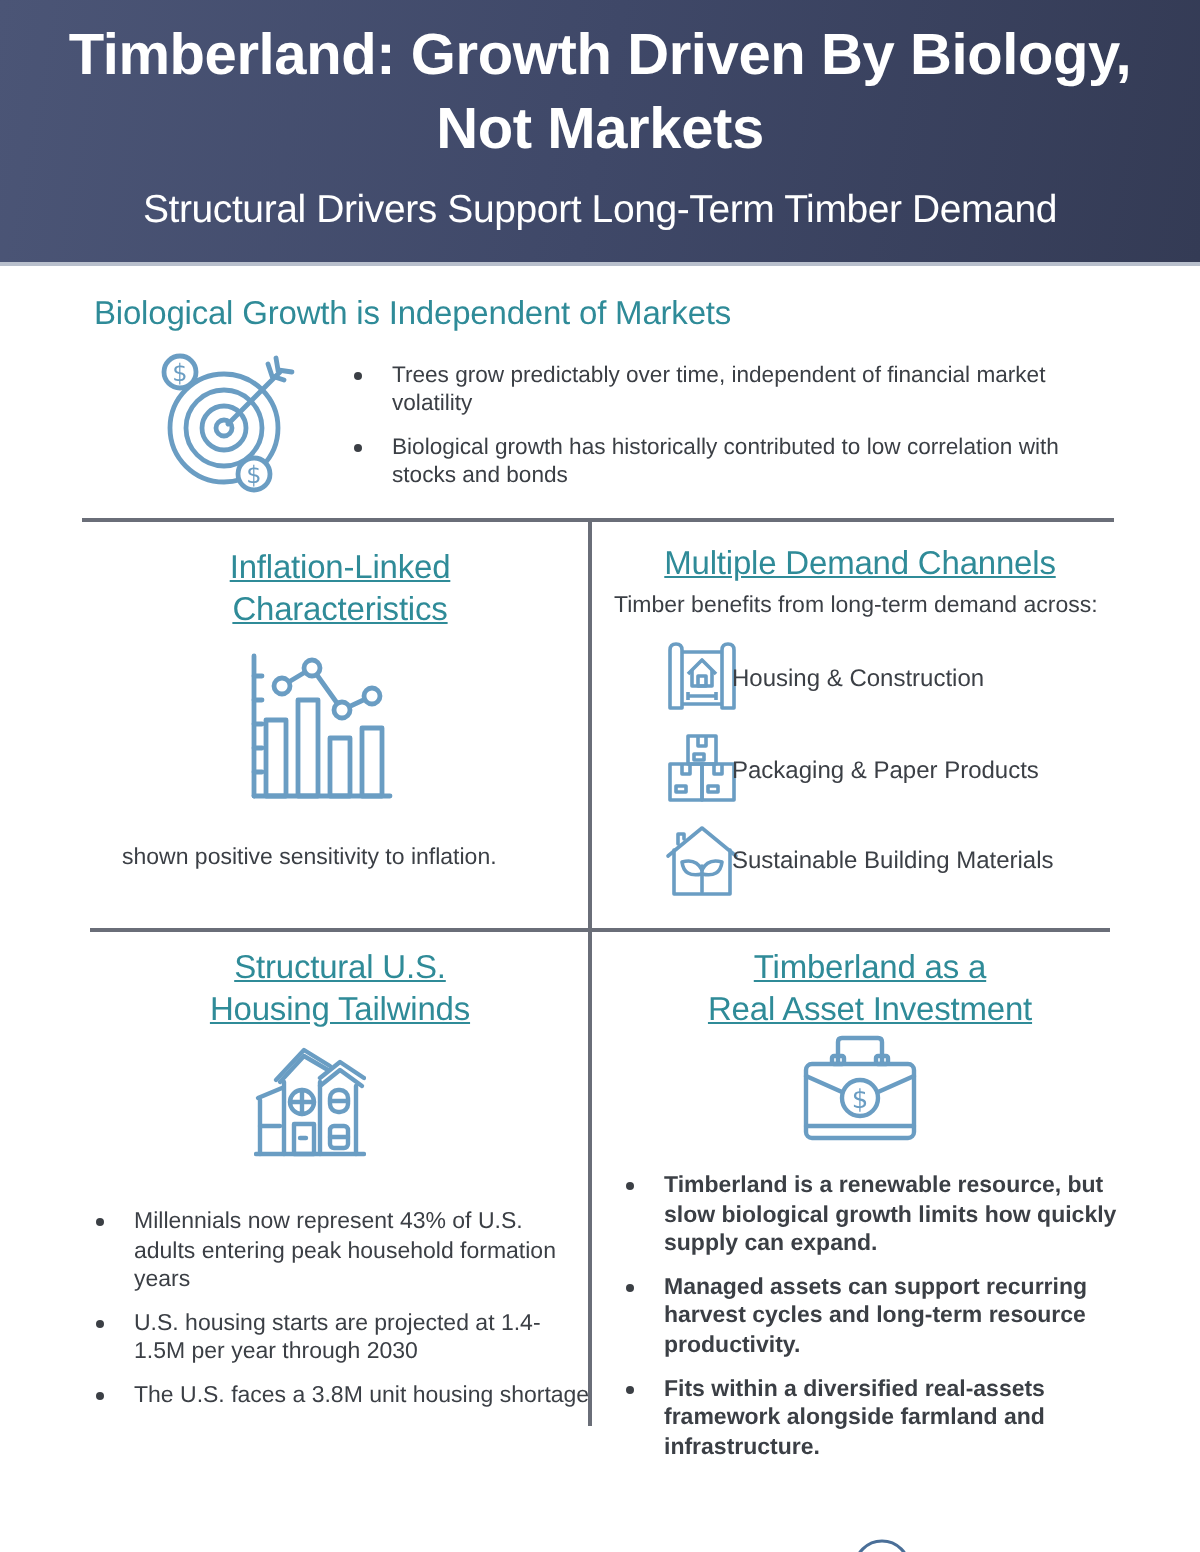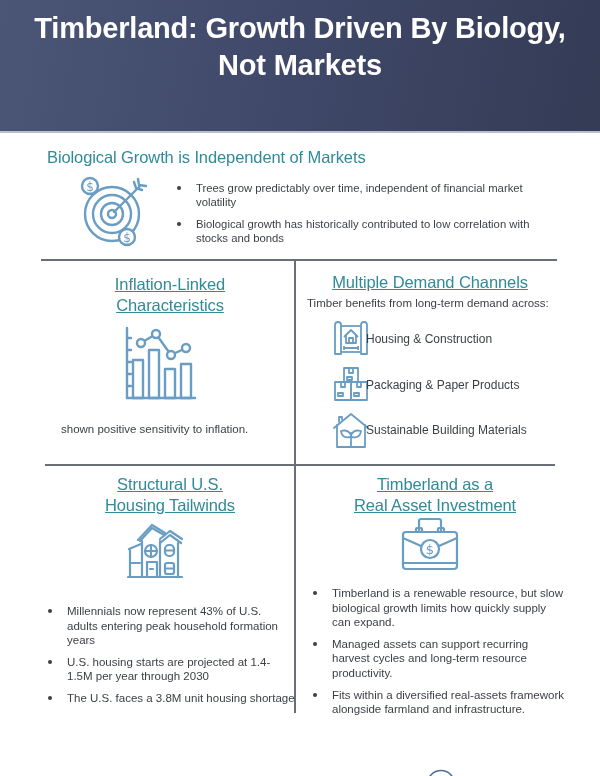--- a/index.html
+++ b/index.html
@@ -43,20 +43,21 @@
   .logo .logo-text { position: absolute; left: 36px; top: 7px; font-family: "Liberation Serif", "DejaVu Serif", serif; font-size: 15px; color: #2b3a5a; letter-spacing: 0.4px; white-space: nowrap; }
 </style>
 </head>
 <body>
 
 <div class="header">
   <div class="title">
     <div>Timberland: Growth Driven By Biology,</div>
     <div>Not Markets</div>
   </div>
+  <div class="subtitle">Structural Drivers Support Long-Term Timber Demand</div>
 </div>
 
 <div class="h-top teal">Biological Growth is Independent of Markets</div>
 
 <div class="icon" style="left:76px; top:176px;">
   <svg width="76" height="72" viewBox="0 0 76 72" fill="none" stroke="#6a9dc3" stroke-width="2.4" stroke-linecap="round">
     <circle cx="36" cy="38" r="27"></circle>
     <circle cx="36" cy="38" r="19"></circle>
     <circle cx="36" cy="38" r="11"></circle>
     <circle cx="36" cy="38" r="4"></circle>
@@ -206,21 +207,21 @@
     <rect x="37" y="11" width="6" height="4" rx="1"></rect>
     <rect x="2" y="15" width="54" height="37" rx="3"></rect>
     <path d="M2 21 L20 29"></path>
     <path d="M56 21 L38 29"></path>
     <path d="M2 46 H56"></path>
     <circle cx="29" cy="32" r="9"></circle>
     <text x="29" y="37" font-size="13" text-anchor="middle" fill="#6a9dc3" stroke="none" font-family="DejaVu Sans, sans-serif">$</text>
   </svg>
 </div>
 
-<ul class="bullets" style="left:310px; top:586px; width:255px; font-size:11.5px; line-height:14.6px;">
+<ul class="bullets" style="left:310px; top:586px; width:255px; font-size:11.5px; line-height:14.6px;font-weight:bold;">
   <li><span class="dot"></span><span>Timberland is a renewable resource, but slow biological growth limits how quickly supply can expand.</span></li>
   <li><span class="dot"></span><span>Managed assets can support recurring harvest cycles and long-term resource productivity.</span></li>
   <li><span class="dot"></span><span>Fits within a diversified real-assets framework alongside farmland and infrastructure.</span></li>
 </ul>
 
 <div class="logo">
   <div class="icon" style="left:0; top:0;">
     <svg width="30" height="30" viewBox="0 0 30 30" fill="none">
       <circle cx="15" cy="15" r="13.5" stroke="#4a6f98" stroke-width="1.6"></circle>
       <rect x="9" y="8" width="2.5" height="14" fill="#3a5f8a"></rect>

